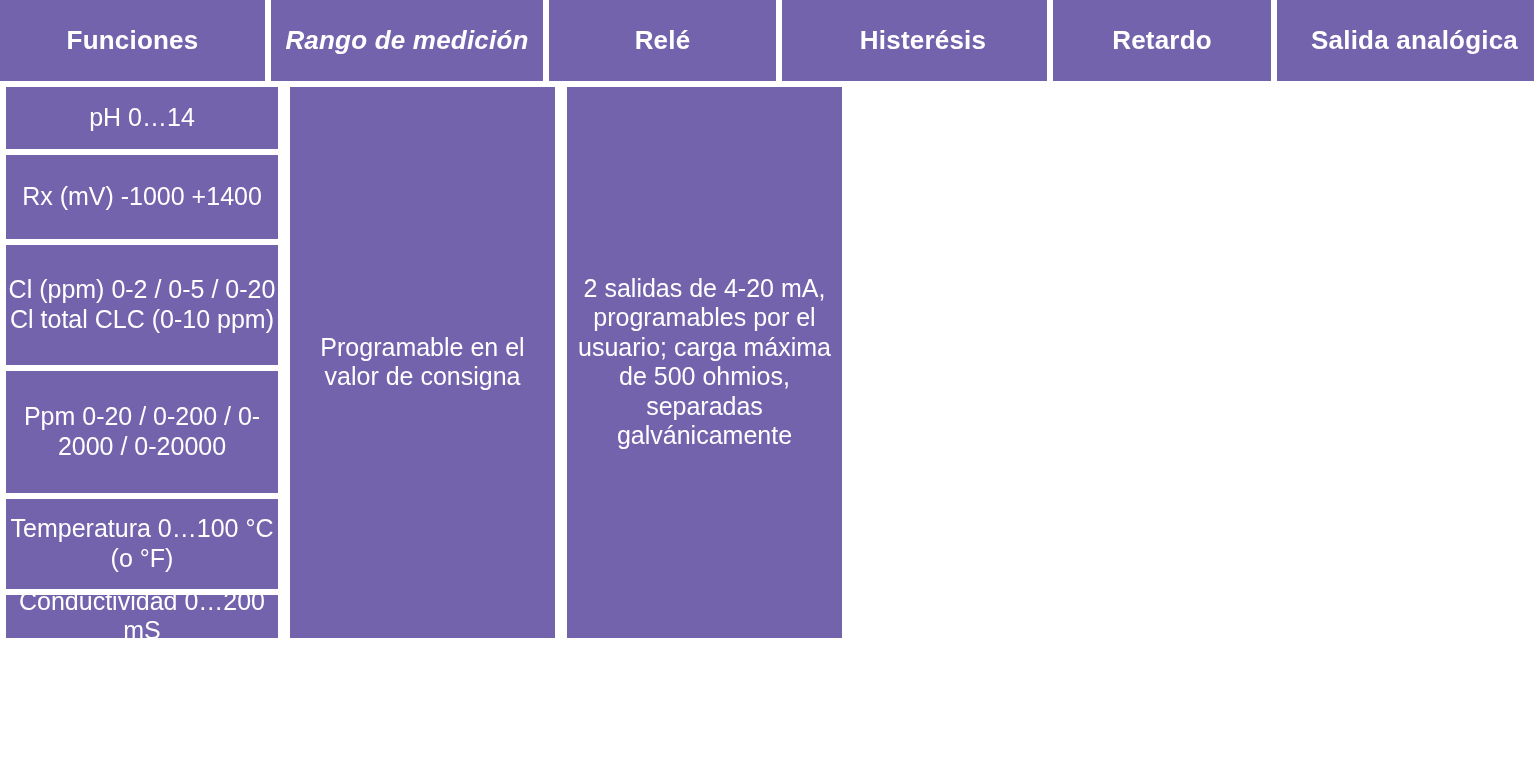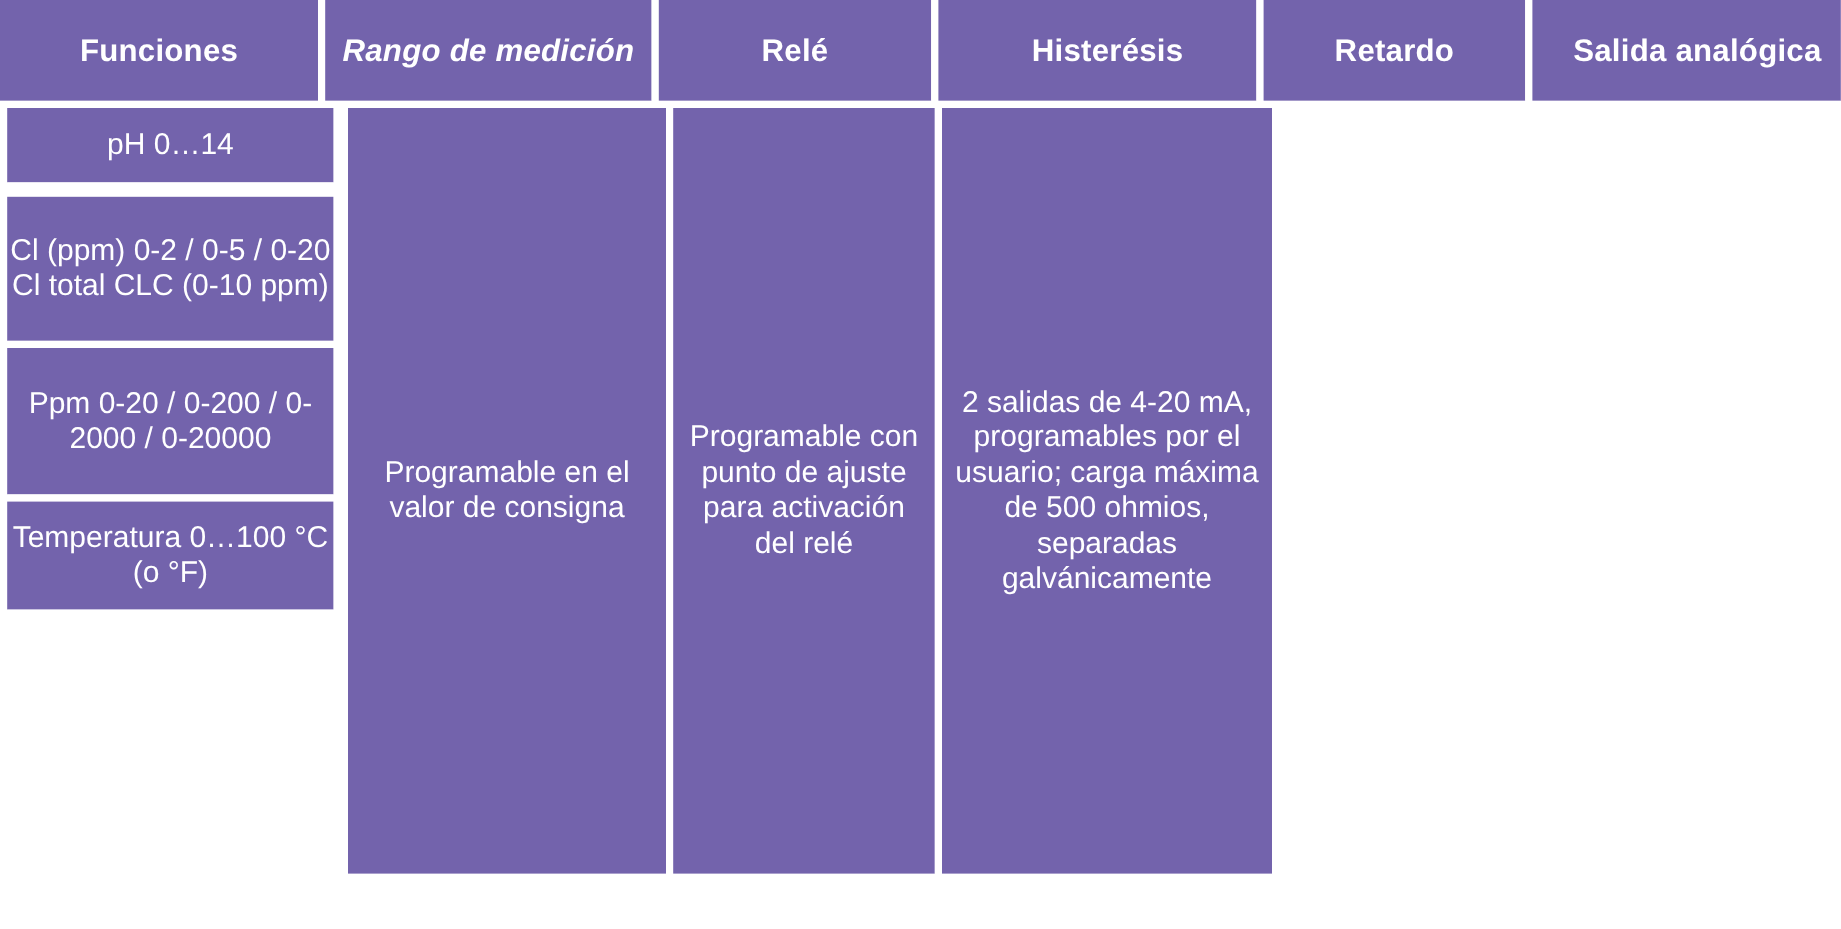--- a/index.html
+++ b/index.html
@@ -8,21 +8,21 @@
     background: #ffffff;
   }
   body {
     width: 1534px;
     height: 774px;
     font-family: "Liberation Sans", sans-serif;
     overflow: hidden;
   }
   .spec-table {
     width: 1534px;
-    height: 728px;
+    height: 638px;
     display: flex;
     flex-direction: column;
     box-sizing: border-box;
   }
   .header-row {
     display: flex;
     flex-direction: row;
     height: 84px;
     box-sizing: border-box;
   }
@@ -126,39 +126,40 @@
   <div class="gap-h"></div>
 
   <div class="body-row">
 
 
     <div class="gap-v"></div>
 
     <div class="rango-stack">
       <div class="sub-cell sub-h1">pH 0…14</div>
       <div class="sub-gap"></div>
+      <div class="sub-cell sub-h2">Rx (mV) -1000 +1400</div>
       <div class="sub-gap"></div>
       <div class="sub-cell sub-h3">Cl (ppm) 0-2 / 0-5 / 0-20 Cl total CLC (0-10 ppm)</div>
       <div class="sub-gap"></div>
       <div class="sub-cell sub-h4">Ppm 0-20 / 0-200 / 0-2000 / 0-20000</div>
       <div class="sub-gap"></div>
       <div class="sub-cell sub-h5">Temperatura 0…100 °C (o °F)</div>
       <div class="sub-gap"></div>
+      <div class="sub-cell sub-h6">Conductividad 0…200 mS</div>
     </div>
 
     <div class="gap-v"></div>
 
 
     <div class="gap-v"></div>
 
     <div class="cell body-cell col-hist">Programable en el valor de consigna</div>
 
     <div class="gap-v"></div>
 
-    <div class="cell body-cell col-retardo">Programable con punto de ajuste para activación del relé</div>
 
     <div class="gap-v"></div>
 
     <div class="cell body-cell col-salida">2 salidas de 4-20 mA, programables por el usuario; carga máxima de 500 ohmios, separadas galvánicamente</div>
 
   </div>
 
 </div>
 
 </body></html>

